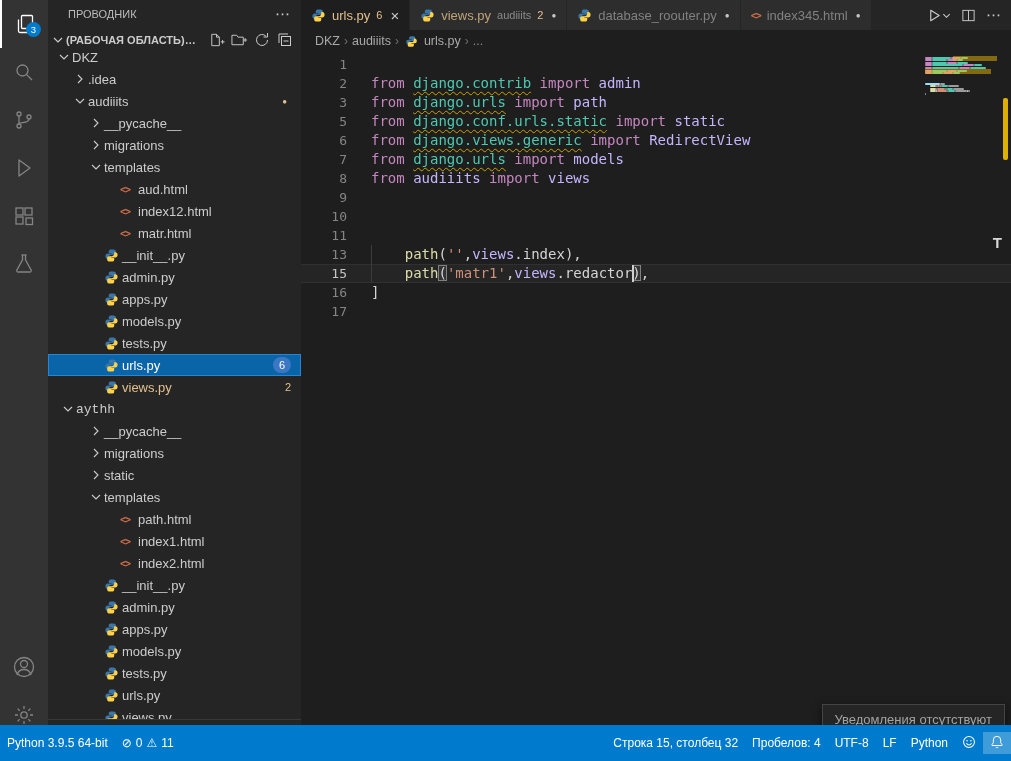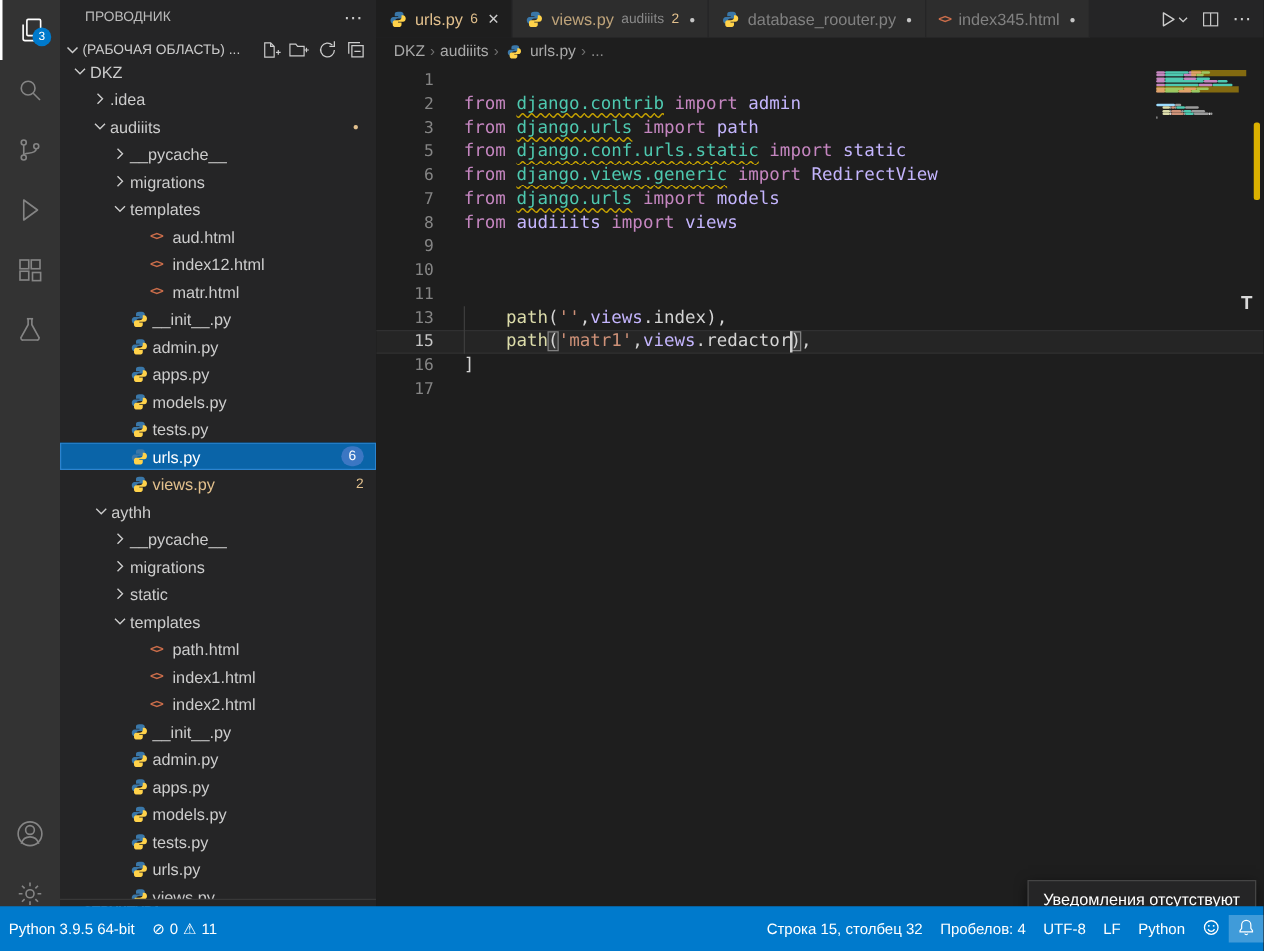--- a/index.html
+++ b/index.html
@@ -17,21 +17,21 @@
   .act-spacer{flex:1;}
   .act-badge{position:absolute;top:22px;right:7px;min-width:15px;height:15px;border-radius:8px;
     background:#007acc;color:#fff;font-size:9.5px;line-height:15px;text-align:center;padding:0 2px;}
 
   
   .sidebar{position:absolute;left:48px;top:0;bottom:22px;width:253px;background:#252526;
     display:flex;flex-direction:column;overflow:hidden;}
   .sidebar-title{height:28px;display:flex;align-items:center;padding:0 10px 0 20px;
     font-size:11px;color:#bbbbbb;flex:0 0 auto;}
   .sidebar-title .more{margin-left:auto;font-size:15px;color:#cccccc;cursor:pointer;letter-spacing:1px;}
-  .section-header{height:24px;display:flex;align-items:center;font-size:11px;font-weight:400;
+  .section-header{height:24px;display:flex;align-items:center;font-size:11px;font-weight:700;
     color:#cccccc;padding:0 6px 0 2px;flex:0 0 auto;cursor:pointer;}
   .section-header .sh-label{white-space:nowrap;overflow:hidden;text-overflow:ellipsis;max-width:130px;}
   .sec-icons{margin-left:auto;display:flex;gap:3px;}
   .sec-icon{width:20px;height:20px;display:flex;align-items:center;justify-content:center;cursor:pointer;}
 
   .file-tree{flex:1 1 auto;overflow:hidden;position:relative;}
   .file-tree > :first-child{margin-top:-6px;}
   .tree-row{height:22px;display:flex;align-items:center;white-space:nowrap;cursor:pointer;
     padding-right:10px;color:#cccccc;}
   .tree-row.selected{background:#0a64a8;color:#ffffff;box-shadow:inset 0 0 0 1px rgba(86,170,255,.45);}
@@ -102,21 +102,21 @@
   .c-f{background:#dcdcaa;} .c-s{background:#ce9178;} .c-v{background:#9cdcfe;}
   .c-d{background:#9b9b9b;} .c-b{background:#d4d4d4;}
   .mm-hl{position:absolute;height:5px;background:rgba(255,200,0,.45);}
   .mm-hl.one{top:2px;left:28px;right:0;}
   .mm-hl.two{top:15px;left:0;right:6px;}
   .scrollbar{position:absolute;top:0;right:0;bottom:0;width:10px;}
   .sb-warn{position:absolute;top:46px;left:2px;width:5px;height:62px;background:#dcb100;border-radius:2px;}
   .artifact{position:absolute;top:182px;right:9px;color:#d8d8d8;font-size:15px;font-weight:700;}
 
   .toast{position:absolute;right:6px;bottom:4px;background:#252526;border:1px solid #454545;
-    color:#ffffff;font-size:13px;padding:7px 12px;box-shadow:0 3px 10px rgba(0,0,0,.55);cursor:default;}
+    color:#a3a3a3;font-size:13px;padding:7px 12px;box-shadow:0 3px 10px rgba(0,0,0,.55);cursor:default;}
 
   
   .status-bar{position:absolute;left:0;right:0;bottom:0;height:36px;background:#007acc;color:#ffffff;
     display:flex;align-items:center;font-size:12px;}
   .sb-item{display:flex;align-items:center;gap:4px;height:22px;padding:0 7px;cursor:pointer;white-space:nowrap;}
   .sb-right{margin-left:auto;display:flex;align-items:center;}
   .sb-ic{font-size:12px;line-height:1;}
   .sb-item.bell-active{background:rgba(255,255,255,.25);}
   .chev-svg{display:block;}
 </style>
@@ -392,21 +392,21 @@
           <span class="tr-icon">
             <svg width="15" height="15" viewBox="0 0 16 16">
               <path d="M7.8 1.5c-1.6 0-2.7.7-2.7 2v1.8h3v.6H3.9c-1.4 0-2.4 1.1-2.4 2.8s1 2.9 2.4 2.9h1.2V9.9c0-1.4 1.2-2.6 2.7-2.6h2.9c1.1 0 1.9-.9 1.9-2V3.5c0-1.2-1.1-2-2.4-2z" fill="#3a77a8"></path>
               <path d="M8.2 14.5c1.6 0 2.7-.7 2.7-2v-1.8h-3v-.6h4.2c1.4 0 2.4-1.1 2.4-2.8s-1-2.9-2.4-2.9h-1.2v1.7c0 1.4-1.2 2.6-2.7 2.6H5.3c-1.1 0-1.9.9-1.9 2v1.8c0 1.2 1.1 2 2.4 2z" fill="#ffd24a"></path>
             </svg>
           </span>
           <span class="tr-label">views.py</span>
           <span class="tr-spacer"></span>
           <span class="tr-badge">2</span>
         </div>
-        <div class="tree-row" style="padding-left: 25px;">
+        <div class="tree-row" style="padding-left: 12px; font-family: Liberation Mono, monospace;">
           <span class="tr-chev">
             <svg class="chev-svg" width="16" height="16" viewBox="0 0 16 16">
               <path d="M4 6l4 4 4-4" fill="none" stroke="#cccccc" stroke-width="1.1"></path>
             </svg>
           </span>
           <span class="tr-label">aythh</span>
           <span class="tr-spacer"></span>
         </div>
         <div class="tree-row" style="padding-left: 40px;">
           <span class="tr-chev">

